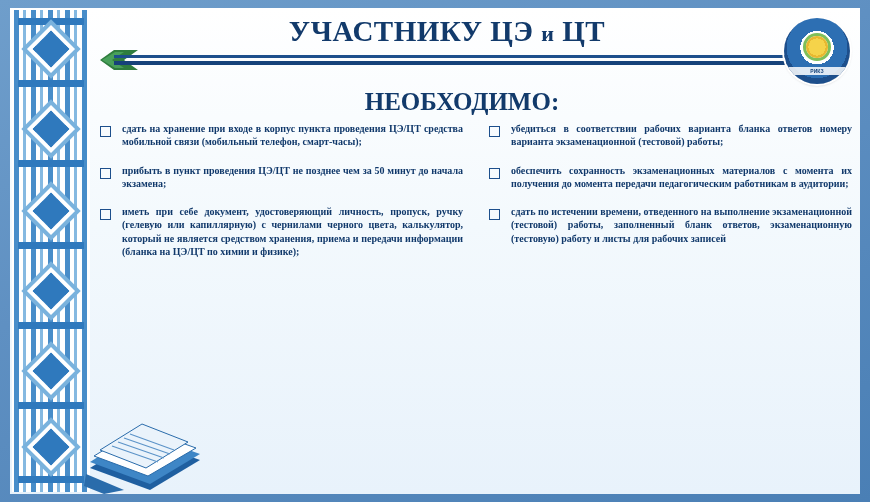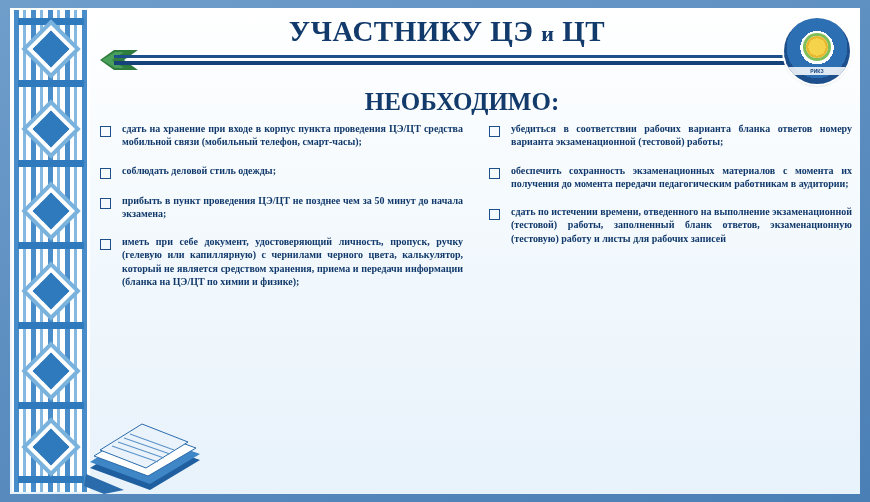--- a/index.html
+++ b/index.html
@@ -273,26 +273,20 @@
 
   <div class="subtitle">НЕОБХОДИМО:</div>
 
   <div class="columns">
     <div class="col">
       <div class="item">
         <div class="bullet">
             <i></i>
           </div>
         <div class="txt">сдать на хранение при входе в корпус пункта проведения ЦЭ/ЦТ средства мобильной связи (мобильный телефон, смарт-часы);</div>
-      </div>
-      <div class="item">
-        <div class="bullet">
-            <i></i>
-          </div>
-        <div class="txt">соблюдать деловой стиль одежды;</div>
       </div>
       <div class="item">
         <div class="bullet">
             <i></i>
           </div>
         <div class="txt">прибыть в пункт проведения ЦЭ/ЦТ не позднее чем за 50 минут до начала экзамена;</div>
       </div>
       <div class="item">
         <div class="bullet">
             <i></i>

